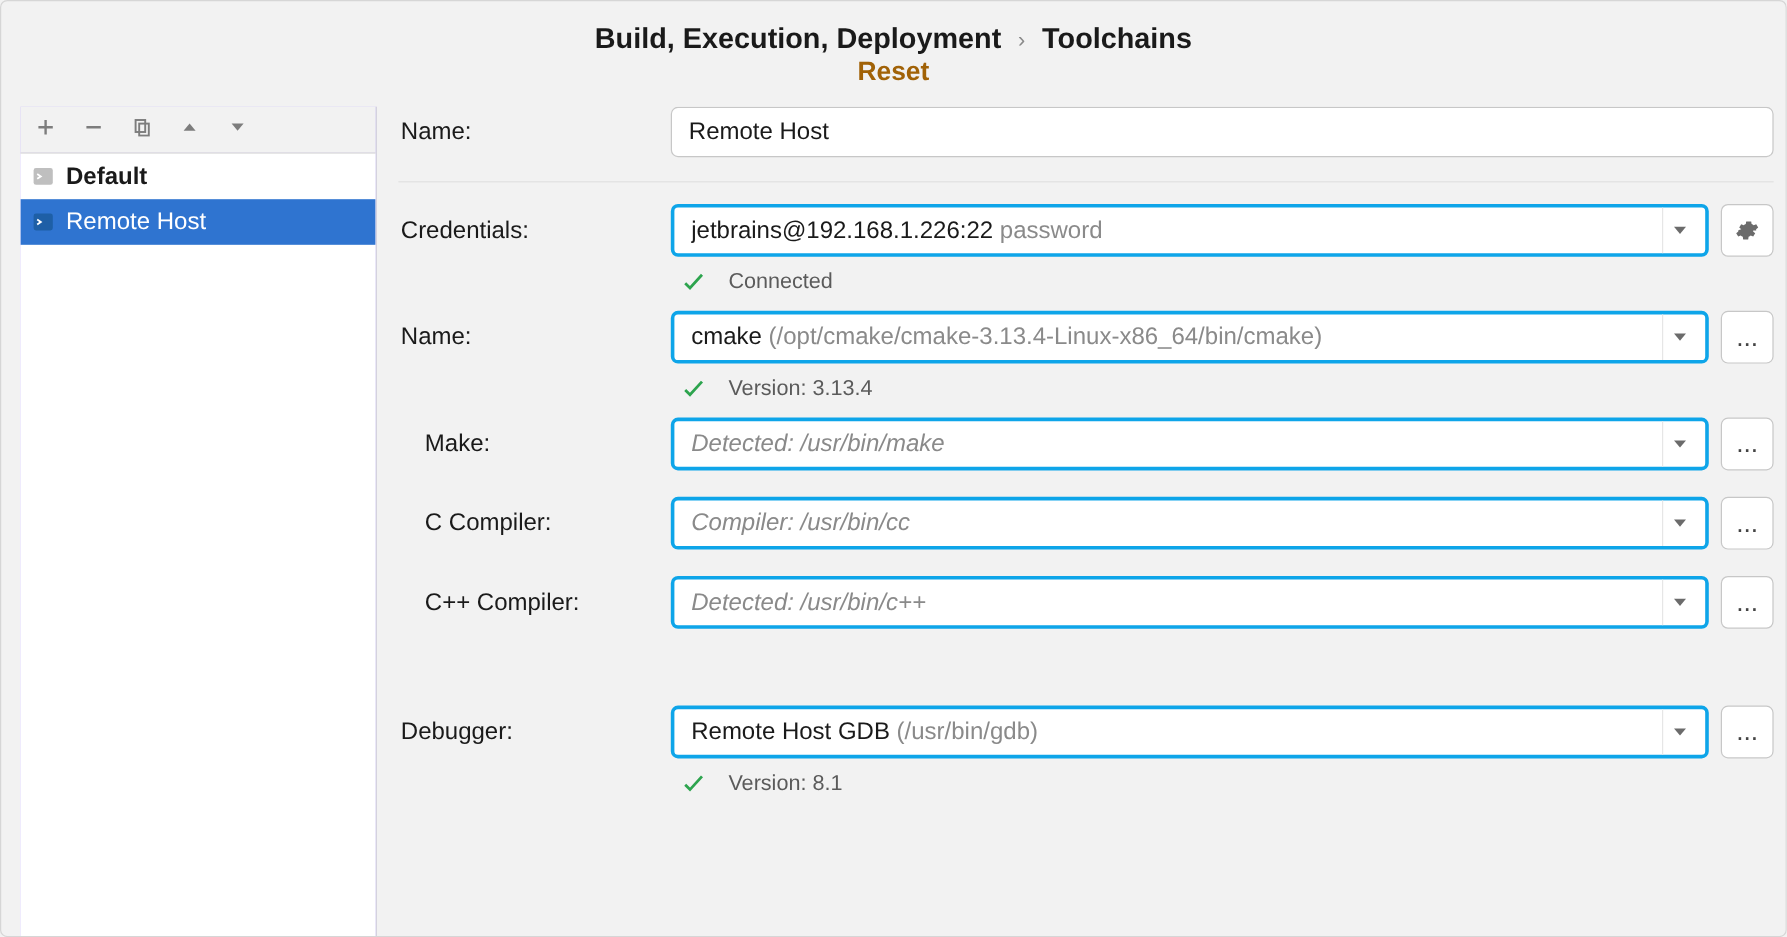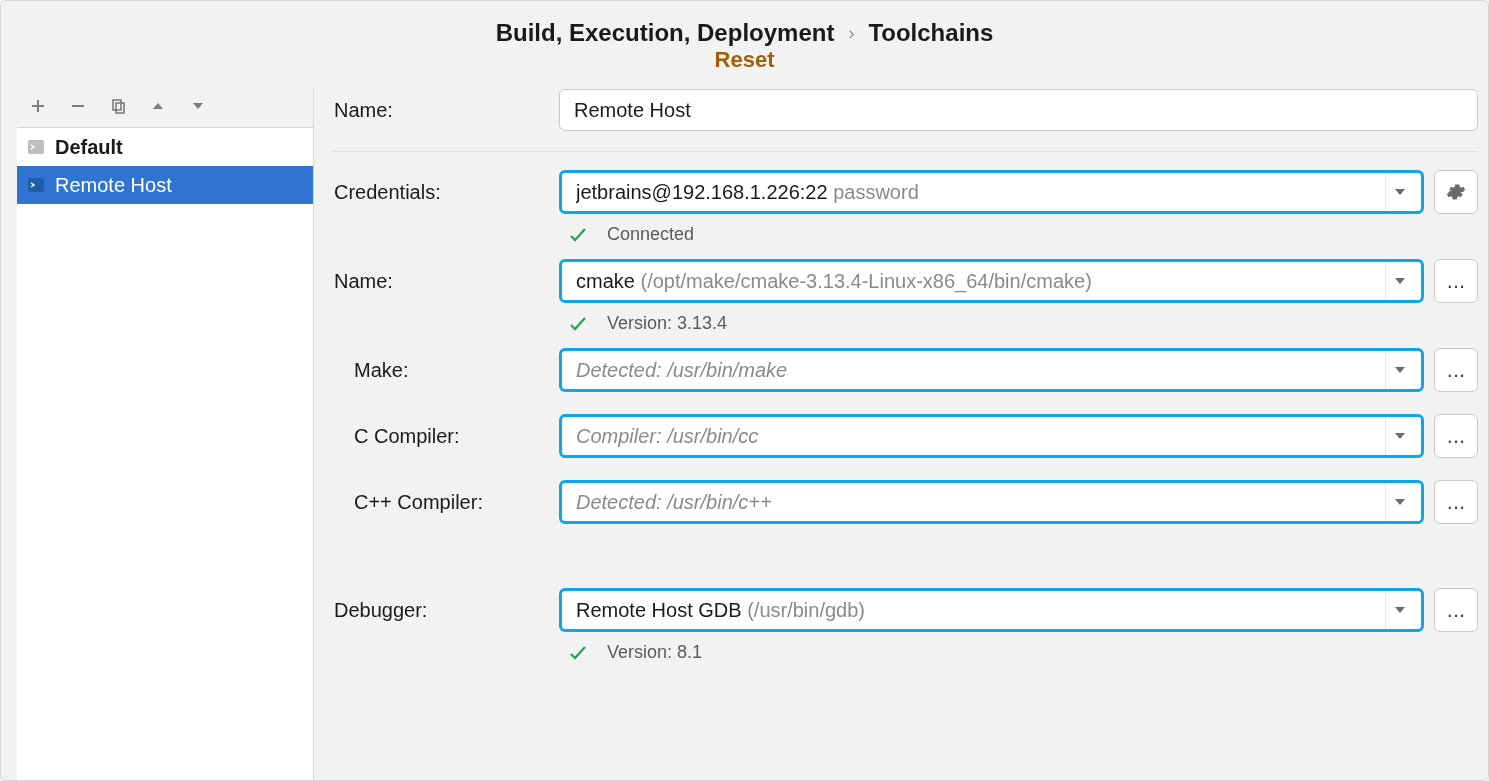--- a/index.html
+++ b/index.html
@@ -307,21 +307,21 @@
         </span>
         <span>Connected</span>
       </div>
 
       <div class="row">
         <div class="label-col">Name:</div>
         <div class="field-col">
           <div class="combo">
             <span class="txt">
               <span>cmake</span>
-              <span class="gray">(/opt/make/cmake-3.13.4-Linux-x86_64/bin/cmake)</span>
+              <span class="gray">(/opt/cmake/cmake-3.13.4-Linux-x86_64/bin/cmake)</span>
             </span>
             <span class="chev">
               <svg width="12" height="12" viewBox="0 0 12 12">
                   <path d="M1 3 L6 9 L11 3 Z" fill="currentColor"></path>
                 </svg>
             </span>
           </div>
           <div class="sq-btn">...</div>
         </div>
       </div>

